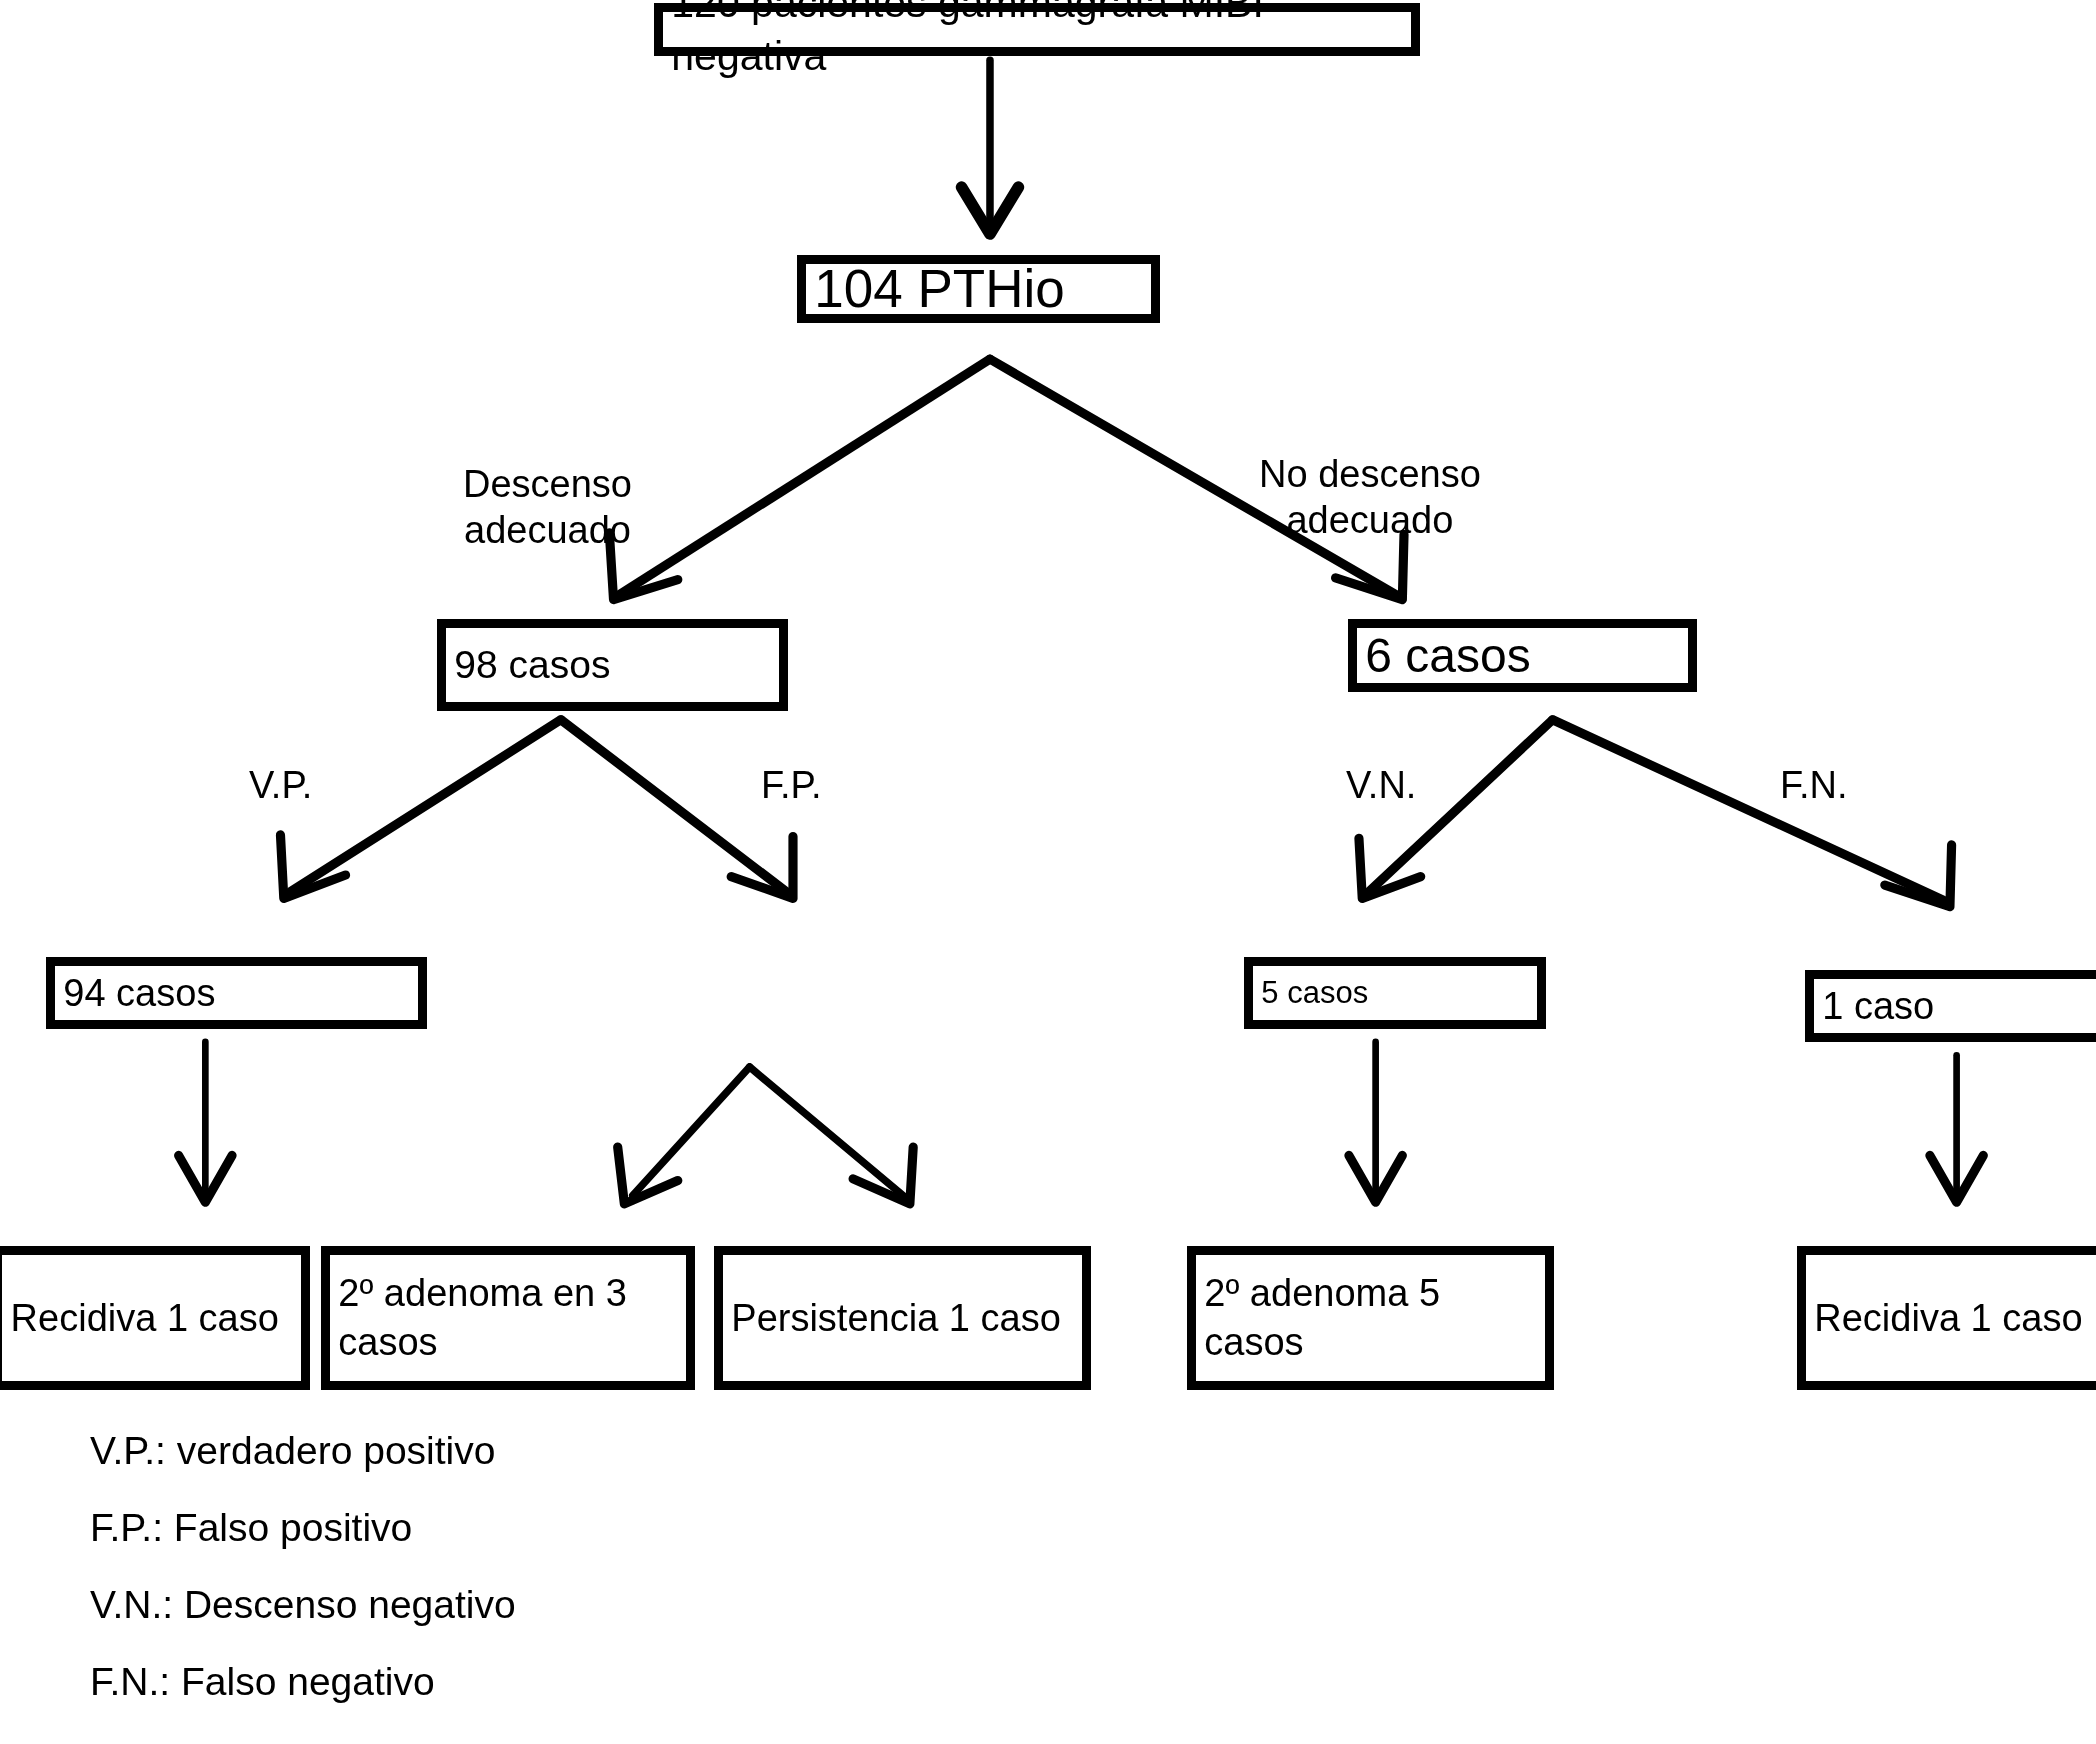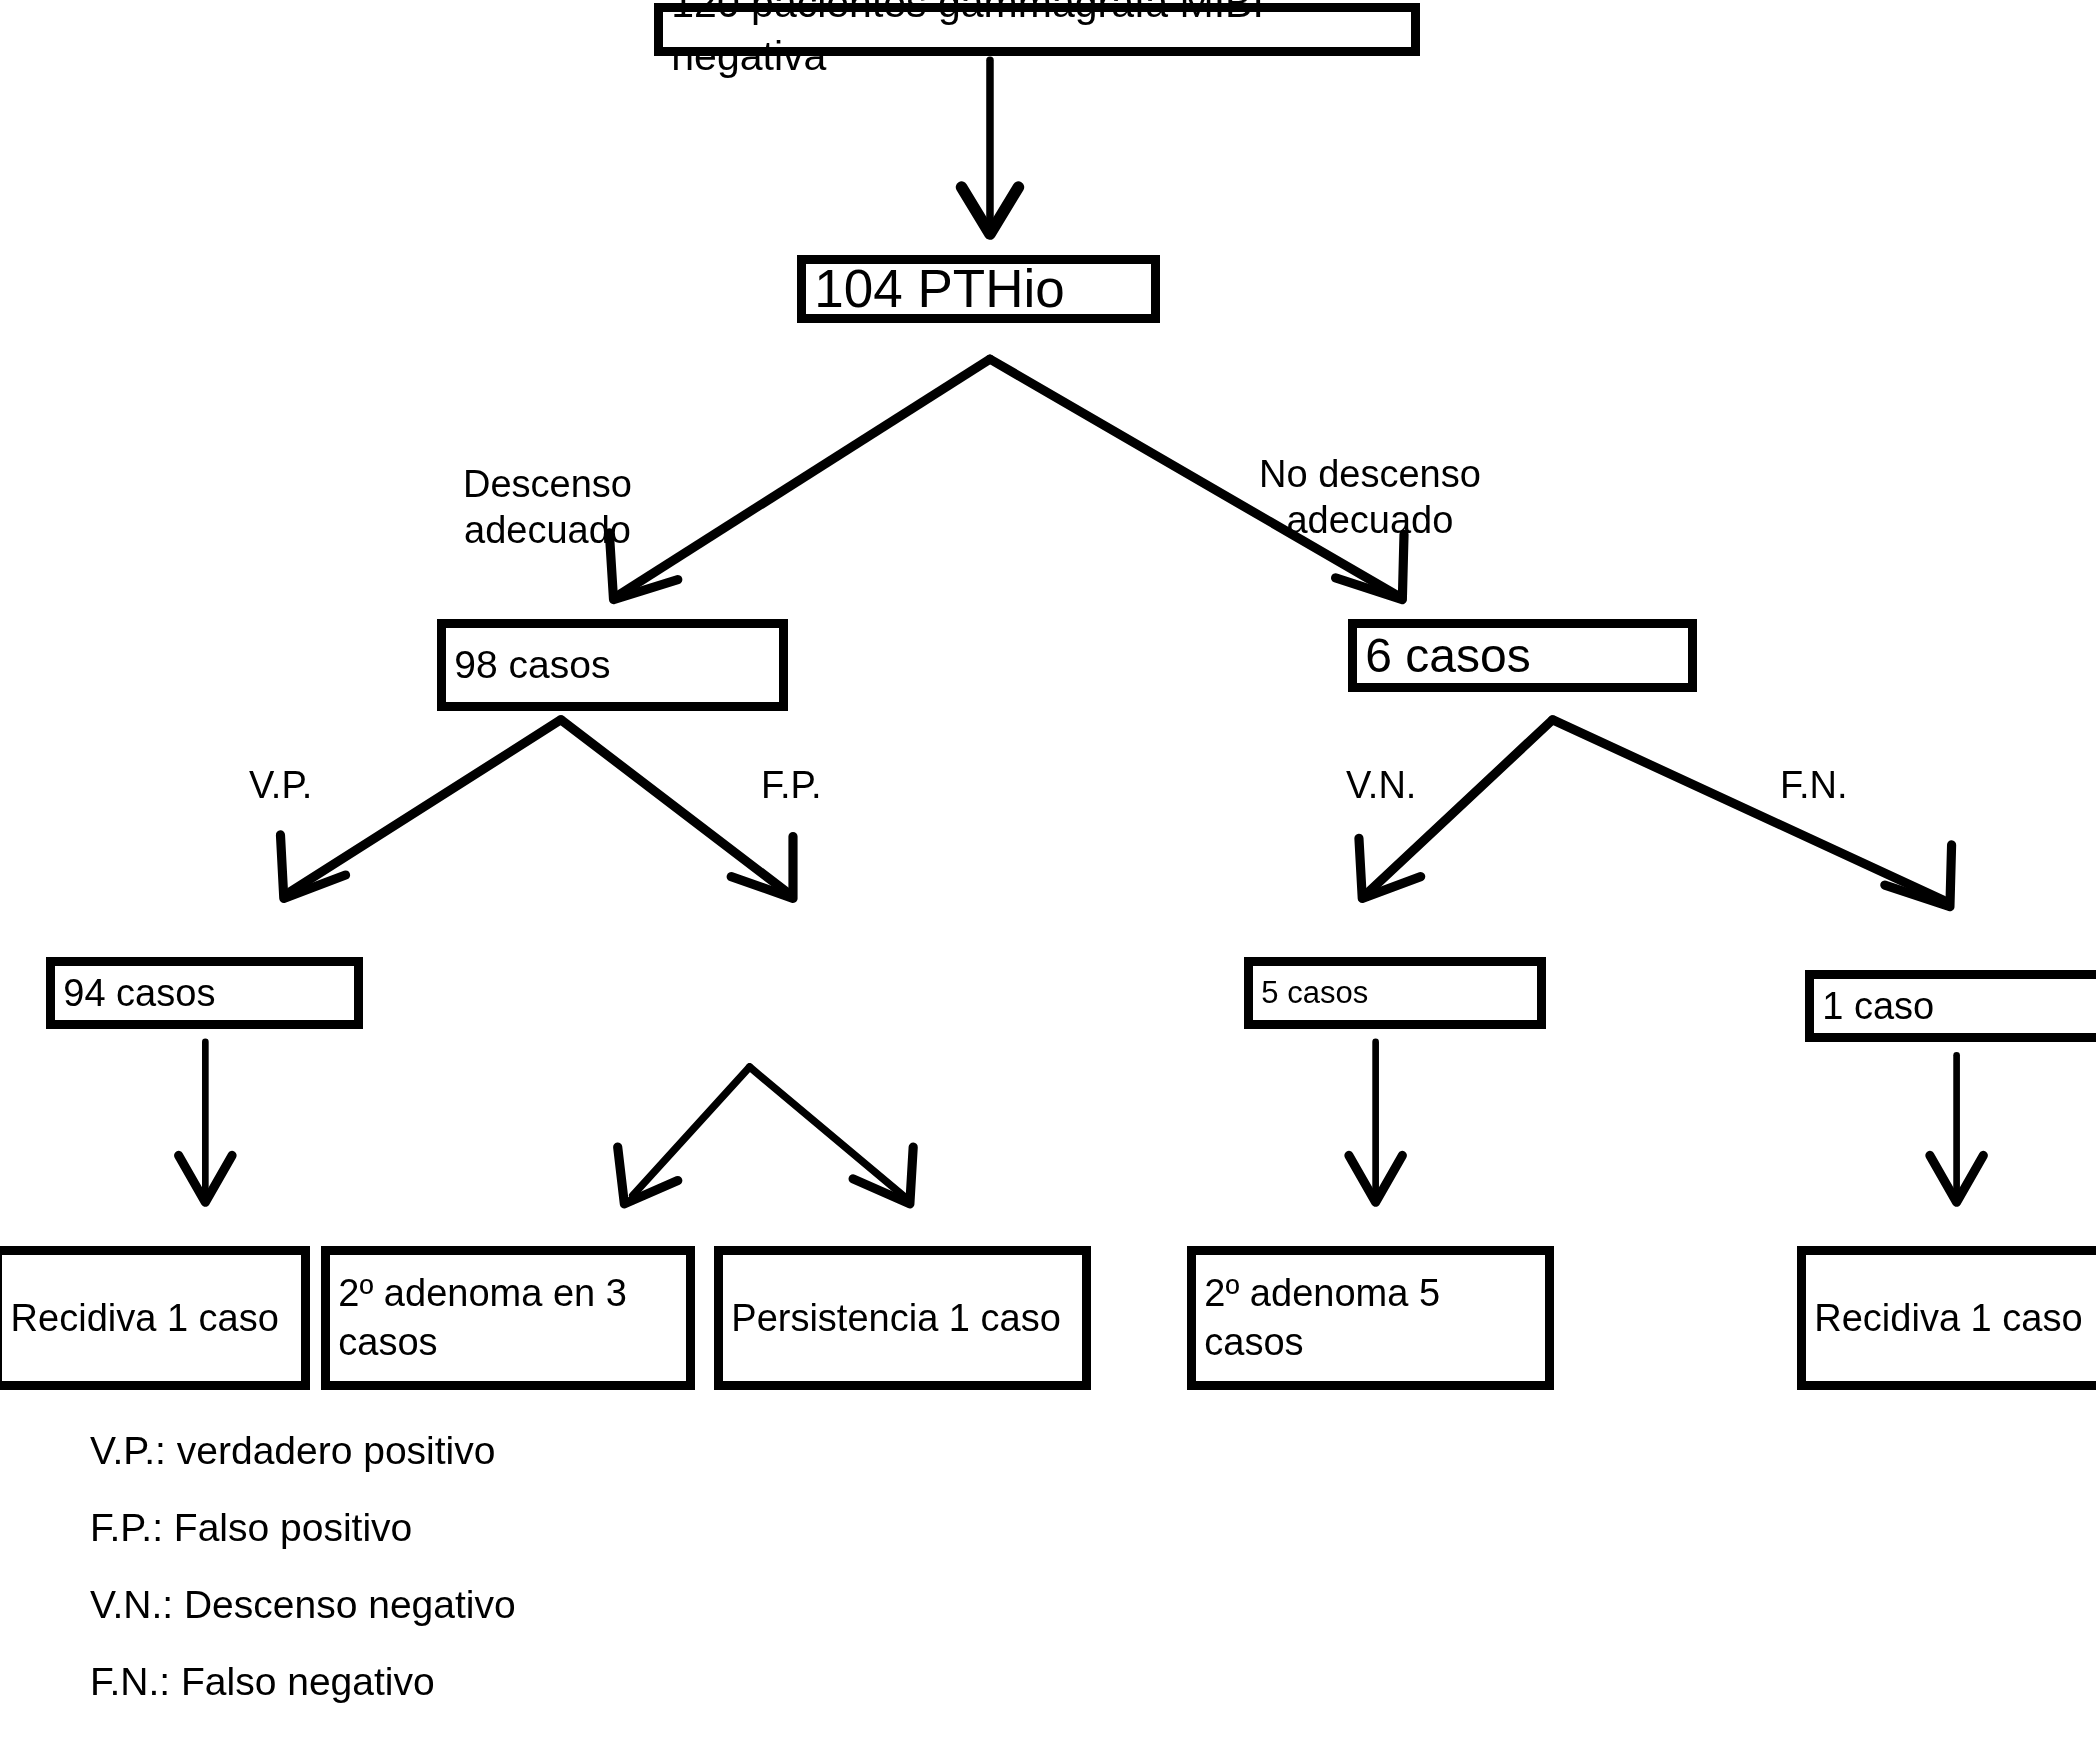--- a/index.html
+++ b/index.html
@@ -28,21 +28,21 @@
     line-height: 1.28;
     padding: 3.3px 8.3px;
   }
   .node span { display: block; width: 100%; }
 
   
   #n-root      { left: 654px;  top: 3.3px;    width: 766px;  height: 53px;  font-size: 41px; }
   #n-pthio     { left: 797px;  top: 255px;  width: 363px;  height: 68px;  font-size: 53px; }
   #n-98        { left: 422px;  top: 619px;  width: 351px;  height: 92px; font-size: 39px; margin-left: 15px; }
   #n-6         { left: 1348px; top: 619px;  width: 349px;  height: 73px; font-size: 48px; }
-  #n-94        { left: 46px;   top: 957px; width: 317px;  height: 72px;  font-size: 38px; }
+  #n-94        { left: 46px;   top: 957px; width: 381px;  height: 72px;  font-size: 38px; }
   #n-4         { left: 635px;  top: 957px; width: 319px;  height: 72px;  font-size: 38px; }
   #n-5         { left: 1244px; top: 957px; width: 302px;  height: 72px;  font-size: 31px; }
   #n-1         { left: 1805px; top: 970px; width: 311px;  height: 72px;  font-size: 38px; }
   #n-rec1      { left: -6.7px;   top: 1246px; width: 317px;  height: 144px; font-size: 38px; }
   #n-aden3     { left: 321px;  top: 1246px; width: 374px;  height: 144px; font-size: 38px; }
   #n-pers1     { left: 714px;  top: 1246px; width: 377px;  height: 144px; font-size: 38px; }
   #n-aden5     { left: 1187px; top: 1246px; width: 367px;  height: 144px; font-size: 38px; }
   #n-rec1b     { left: 1797px; top: 1246px; width: 334px;  height: 144px; font-size: 38px; }
 
   .edge-label {

